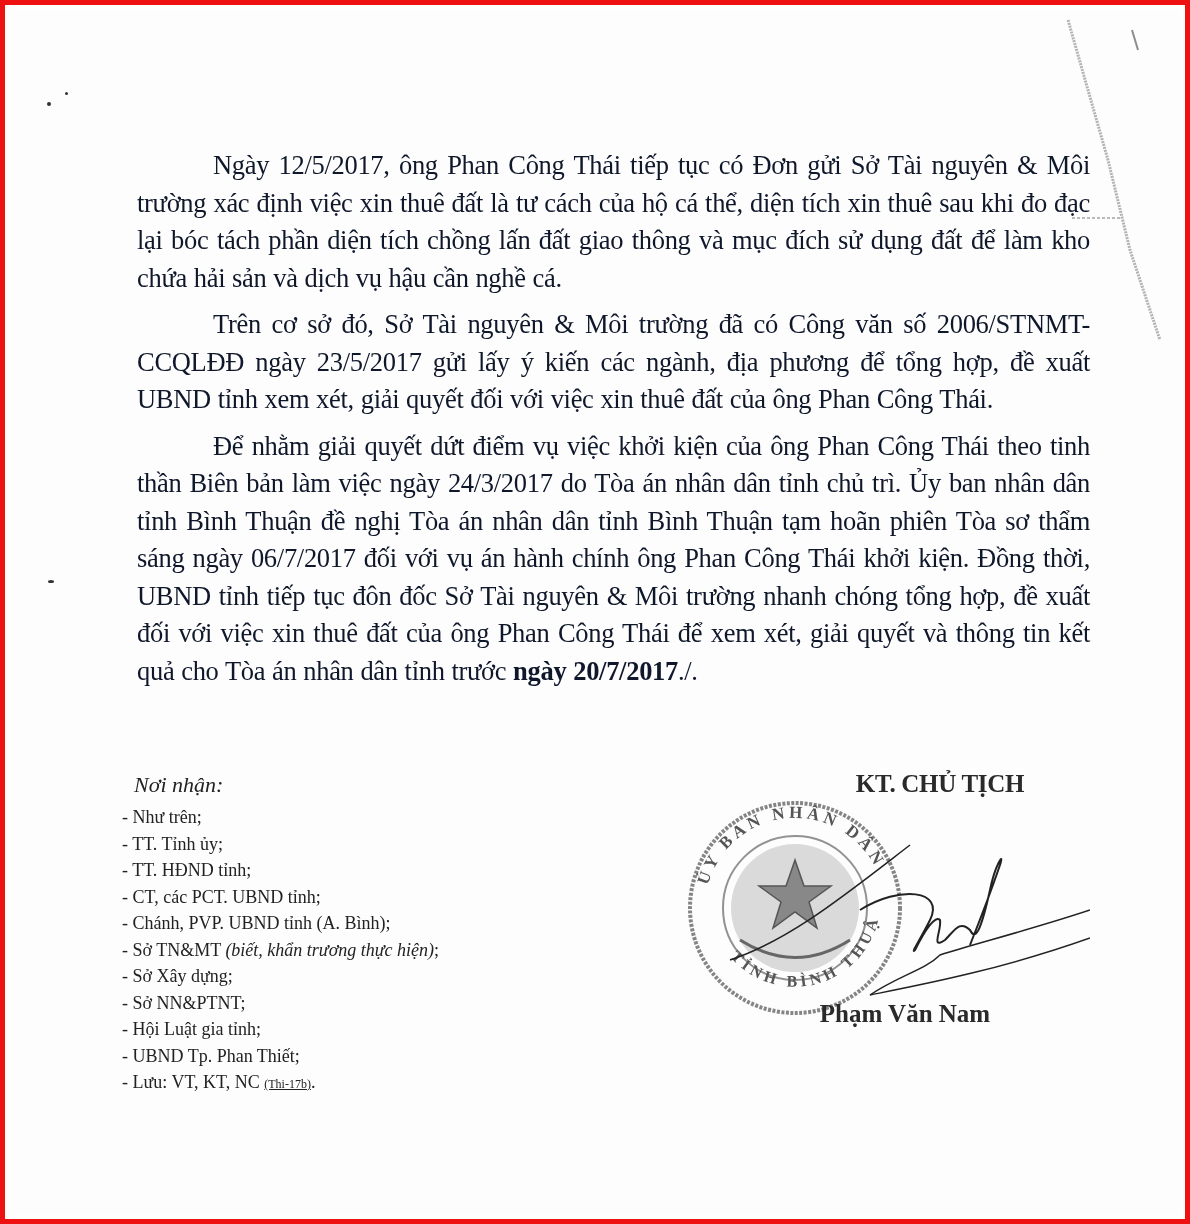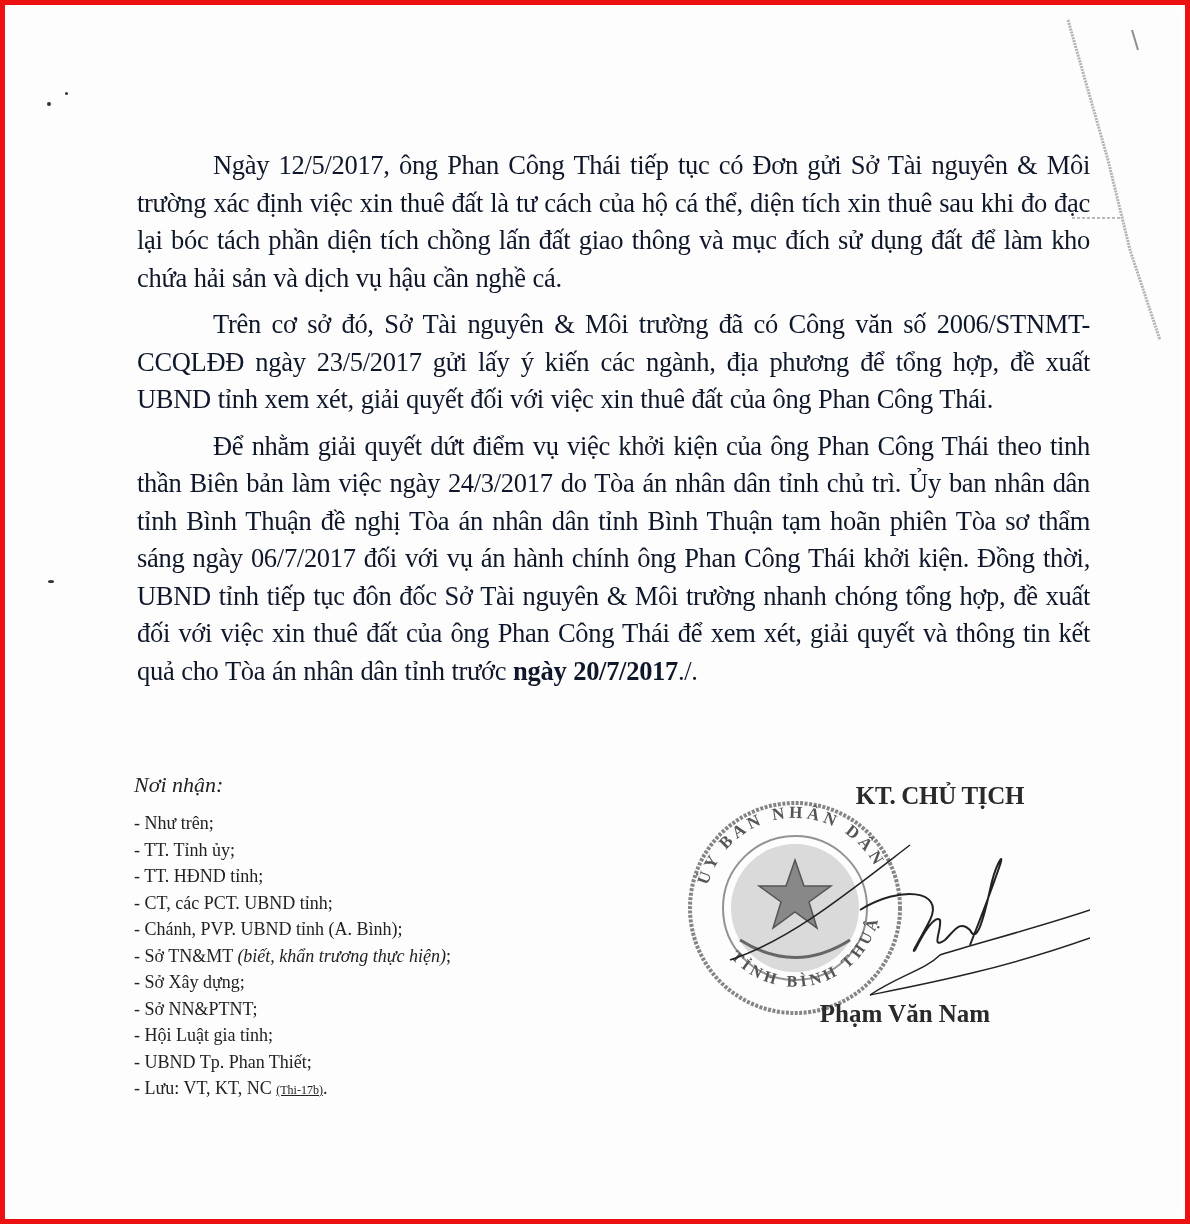--- a/index.html
+++ b/index.html
@@ -27,33 +27,33 @@
   }
   .para b { font-weight: bold; }
   .recipients {
     position: absolute; left: 112px; top: 762px; width: 480px;
     font-family: "Liberation Serif", "DejaVu Serif", serif;
     color: #222;
   }
   .recipients .heading {
     font-style: italic; font-weight: normal; font-size: 22px; margin: 0 0 6px 12px;
   }
-  .recipients ul { list-style: none; margin: 12px; padding: 0; }
+  .recipients ul { list-style: none; margin: 0; padding: 0; }
   .recipients li { font-size: 18px; line-height: 26.5px; white-space: nowrap; }
   .recipients li .note { font-style: italic; }
   .recipients li .small { font-size: 12px; text-decoration: underline; }
   .signature {
     position: absolute; left: 660px; top: 760px; width: 420px; height: 300px;
   }
   .sig-title {
     position: absolute; left: 130px; width: 280px; text-align: center;
     font-family: "Liberation Serif", "DejaVu Serif", serif;
     font-weight: bold; font-size: 25px; color: #2a2a2a; letter-spacing: -0.3px;
   }
-  .sig-title.t1 { top: 12px; }
+  .sig-title.t1 { top: 0; }
   .sig-title.t2 { top: 38px; }
   .sig-name {
     position: absolute; left: 125px; top: 230px; width: 220px; text-align: center;
     font-family: "Liberation Serif", "DejaVu Serif", serif;
     font-weight: bold; font-size: 25px; color: #2a2a2a;
   }
   .seal { position: absolute; left: 10px; top: 20px; }
   .scan-line { position: absolute; left: 0; top: 0; }
   .speck { position: absolute; background: #333; border-radius: 50%; }
 </style>

